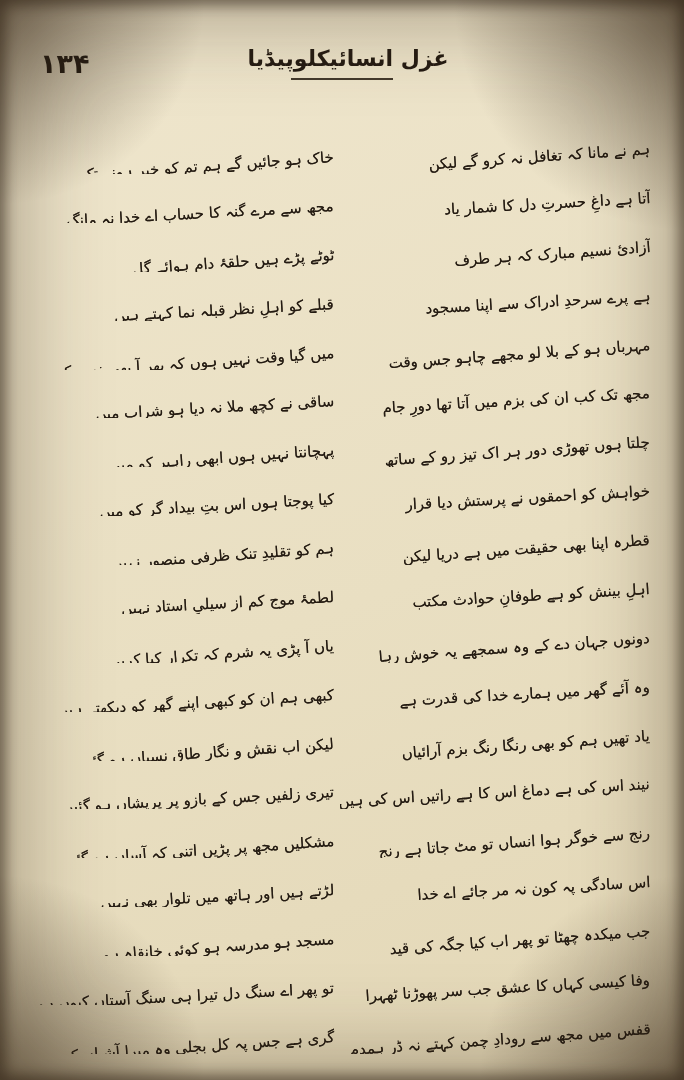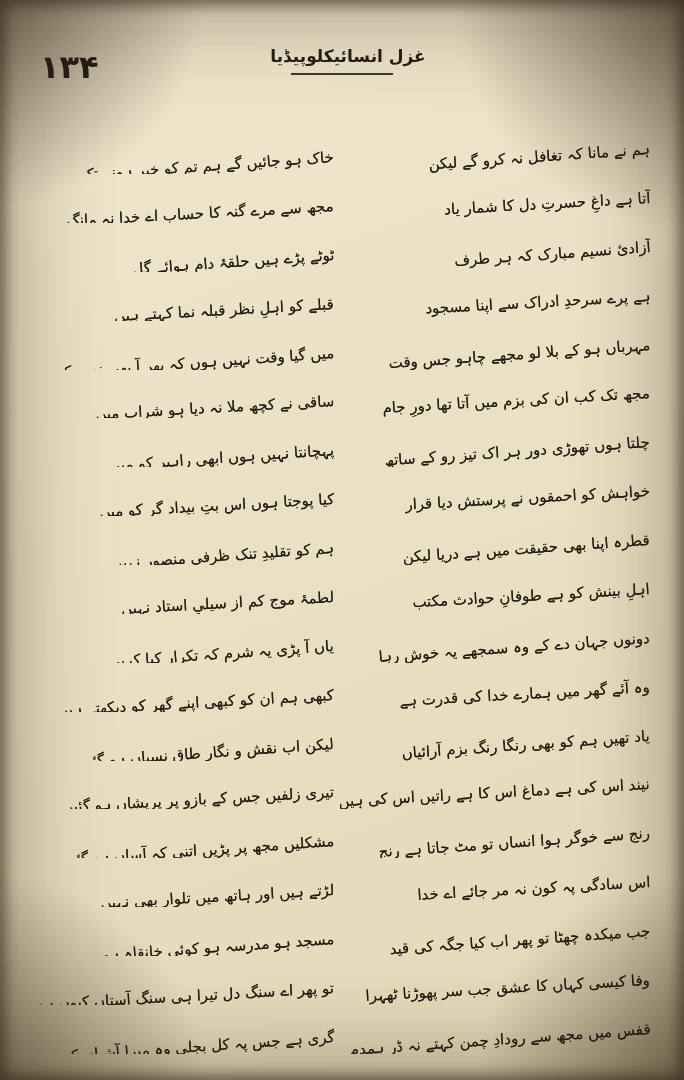--- a/index.html
+++ b/index.html
@@ -24,36 +24,36 @@
     position: absolute; inset: 0;
     pointer-events: none;
     box-shadow:
       inset 0 0 90px 16px rgba(63,44,24,.40),
       inset 0 0 14px 5px rgba(28,17,7,.55);
   }
 
   .page-header { position: absolute; top: 46px; left: 0; right: 0; height: 72px; text-align: center; }
   .book-title {
     display: inline-block;
-    font-size: 17px;
+    font-size: 22px;
     font-weight: bold;
     letter-spacing: .5px;
     transform: translateX(6px); 
   }
   .title-rule {
     width: 102px; height: 2px;
     margin: 7px auto 0 auto;
     background: var(--ink, #241b12);
     opacity: .85;
   }
   .page-number {
     position: absolute;
     left: 40px; 
     top: 2px;
-    font-size: 32px;
+    font-size: 27px;
     font-weight: bold;
   }
 
   .poem {
     position: absolute;
     top: 128px; left: 34px; right: 34px; bottom: 26px;
     display: flex;
     flex-direction: column;
     justify-content: space-between;
     direction: rtl;

